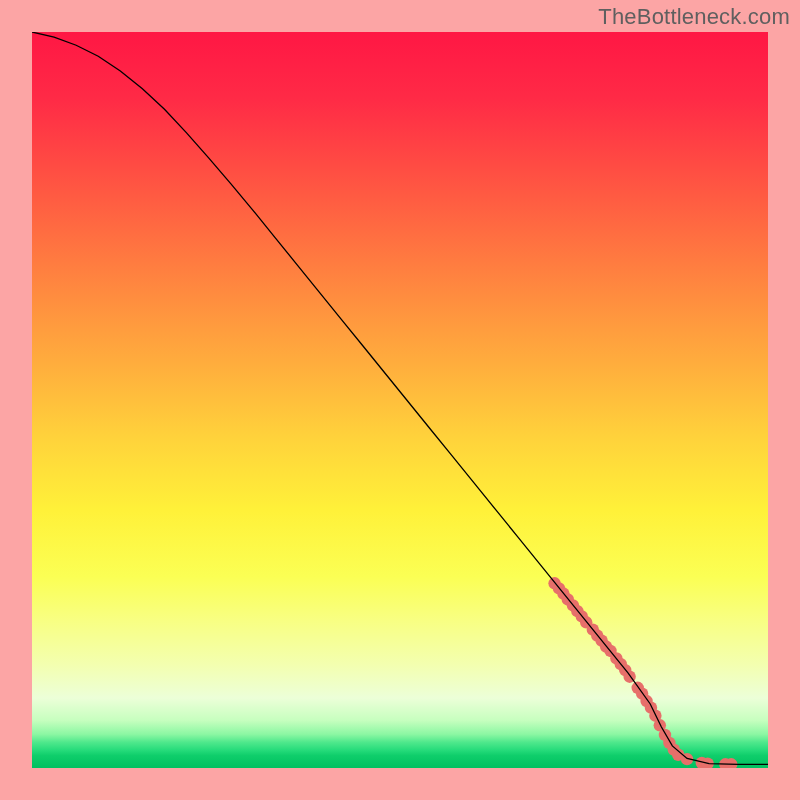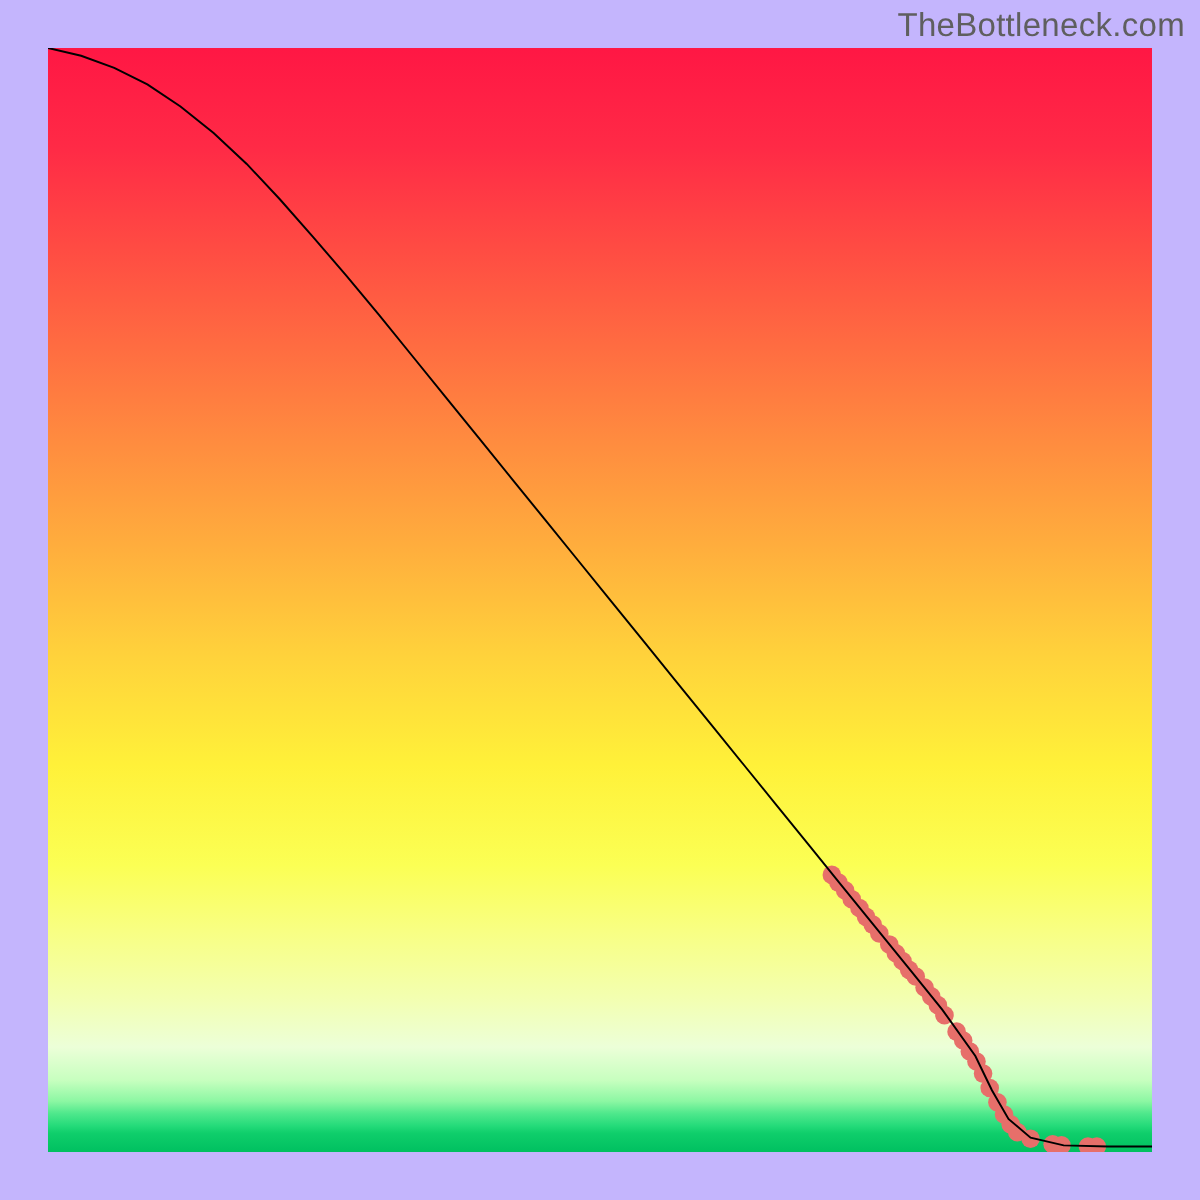--- a/index.html
+++ b/index.html
@@ -1,21 +1,21 @@
 <!DOCTYPE html>
 <html><head>
 <meta charset="utf-8">
 <style>
   * { margin: 0; padding: 0; box-sizing: border-box; }
   html, body { width: 800px; height: 800px; overflow: hidden; background: #000; }
   .frame {
     position: relative;
     width: 800px;
     height: 800px;
-    background: #c4b5fd;
+    background: #fca5a5;
   }
   .watermark {
     position: absolute;
     top: 4px;
     right: 10px;
     font-family: Arial, Helvetica, sans-serif;
     font-size: 22px;
     font-weight: 500;
     color: #5f5f5f;
     letter-spacing: 0.2px;

